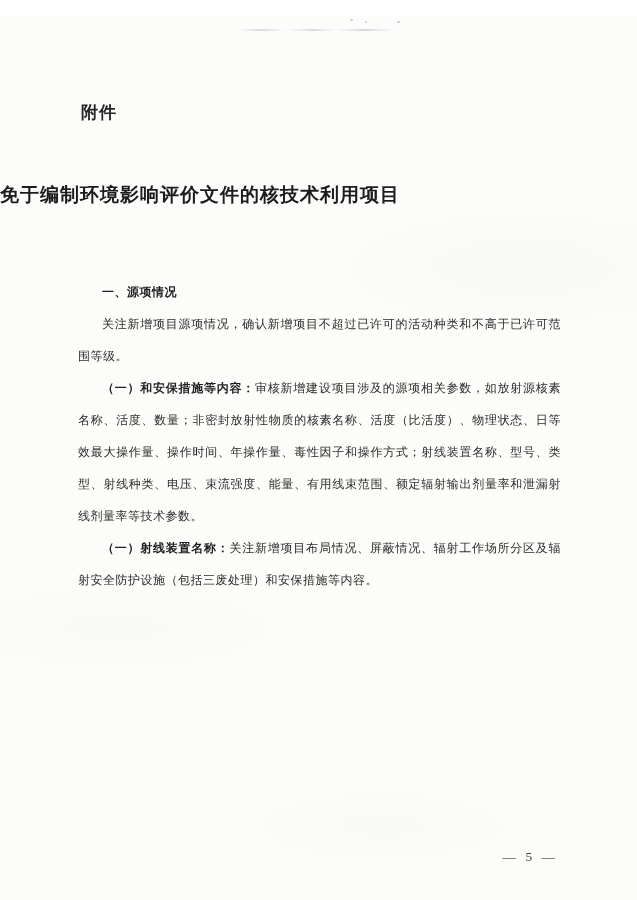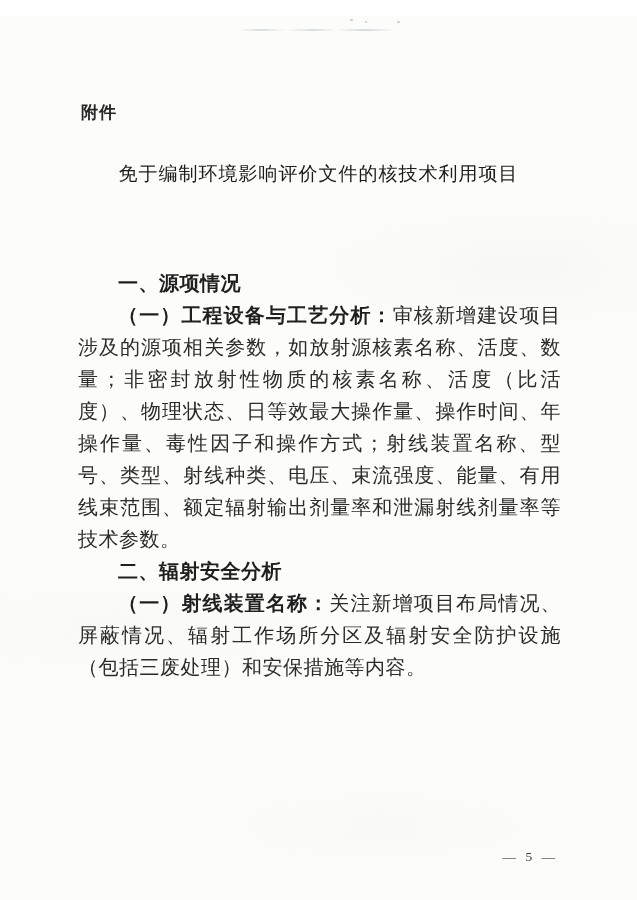--- a/index.html
+++ b/index.html
@@ -51,34 +51,33 @@
     position: absolute;
     left: 81px; top: 85px;
     font-family: "Liberation Sans", sans-serif;
     font-weight: 600;
     font-size: 17px;
     letter-spacing: 1px;
     color: #262626;
   }
   .doc-title {
     position: absolute;
-    left: 0; right: 0; top: 135px;
-    text-align: center;
+    left: 0; right: 0; top: 156px;
     font-family: "Liberation Sans", sans-serif;
-    font-weight: 400;
+    font-weight: 700;
     font-size: 19px;
     line-height: 45px;
     letter-spacing: 1px;
     color: #1c1c1c;
   }
   .doc-body {
     position: absolute;
-    left: 78px; top: 251px;
+    left: 78px; top: 260px;
     width: 483px;
-    font-size: 20px;
+    font-size: 12px;
     line-height: 32px;
     letter-spacing: 0.5px;
     text-align: justify;
     text-justify: inter-ideograph;
     color: #2b2b2b;
   }
   .doc-body p { margin: 0; text-indent: 2em; }
   .sec-heading {
     font-family: "Liberation Sans", sans-serif;
     font-weight: 700;
@@ -110,19 +109,19 @@
   <div class="bottom-edge-light"></div>
 
   <div class="attachment-label">附件</div>
 
   <div class="doc-title">
     <div>免于编制环境影响评价文件的核技术利用项目</div>
   </div>
 
   <div class="doc-body">
       <p class="sec-heading">一、源项情况</p>
-      <p class="para"><span class="lead">（一）工程设备与工艺分析：</span>审核新增建设项目涉及的源项相关参数，如放射源核素名称、活度、数量；非密封放射性物质的核素名称、活度（比活度）、物理状态、日等效最大操作量、操作时间、年操作量、毒性因子和操作方式；射线装置名称、型号、类型、射线种类、电压、束流强度、能量、有用线束范围、额定辐射输出剂量率和泄漏射线剂量率等技术参数。</p>
-      <p class="sec-heading">二、辐射安全分析</p>
+      <p class="para">关注新增项目源项情况，确认新增项目不超过已许可的活动种类和不高于已许可范围等级。</p>
+      <p class="para"><span class="lead">（一）和安保措施等内容：</span>审核新增建设项目涉及的源项相关参数，如放射源核素名称、活度、数量；非密封放射性物质的核素名称、活度（比活度）、物理状态、日等效最大操作量、操作时间、年操作量、毒性因子和操作方式；射线装置名称、型号、类型、射线种类、电压、束流强度、能量、有用线束范围、额定辐射输出剂量率和泄漏射线剂量率等技术参数。</p>
       <p class="para"><span class="lead">（一）射线装置名称：</span>关注新增项目布局情况、屏蔽情况、辐射工作场所分区及辐射安全防护设施（包括三废处理）和安保措施等内容。</p>
     </div>
 
   <div class="page-number">— 5 —</div>
 </div>
 
 </body></html>

